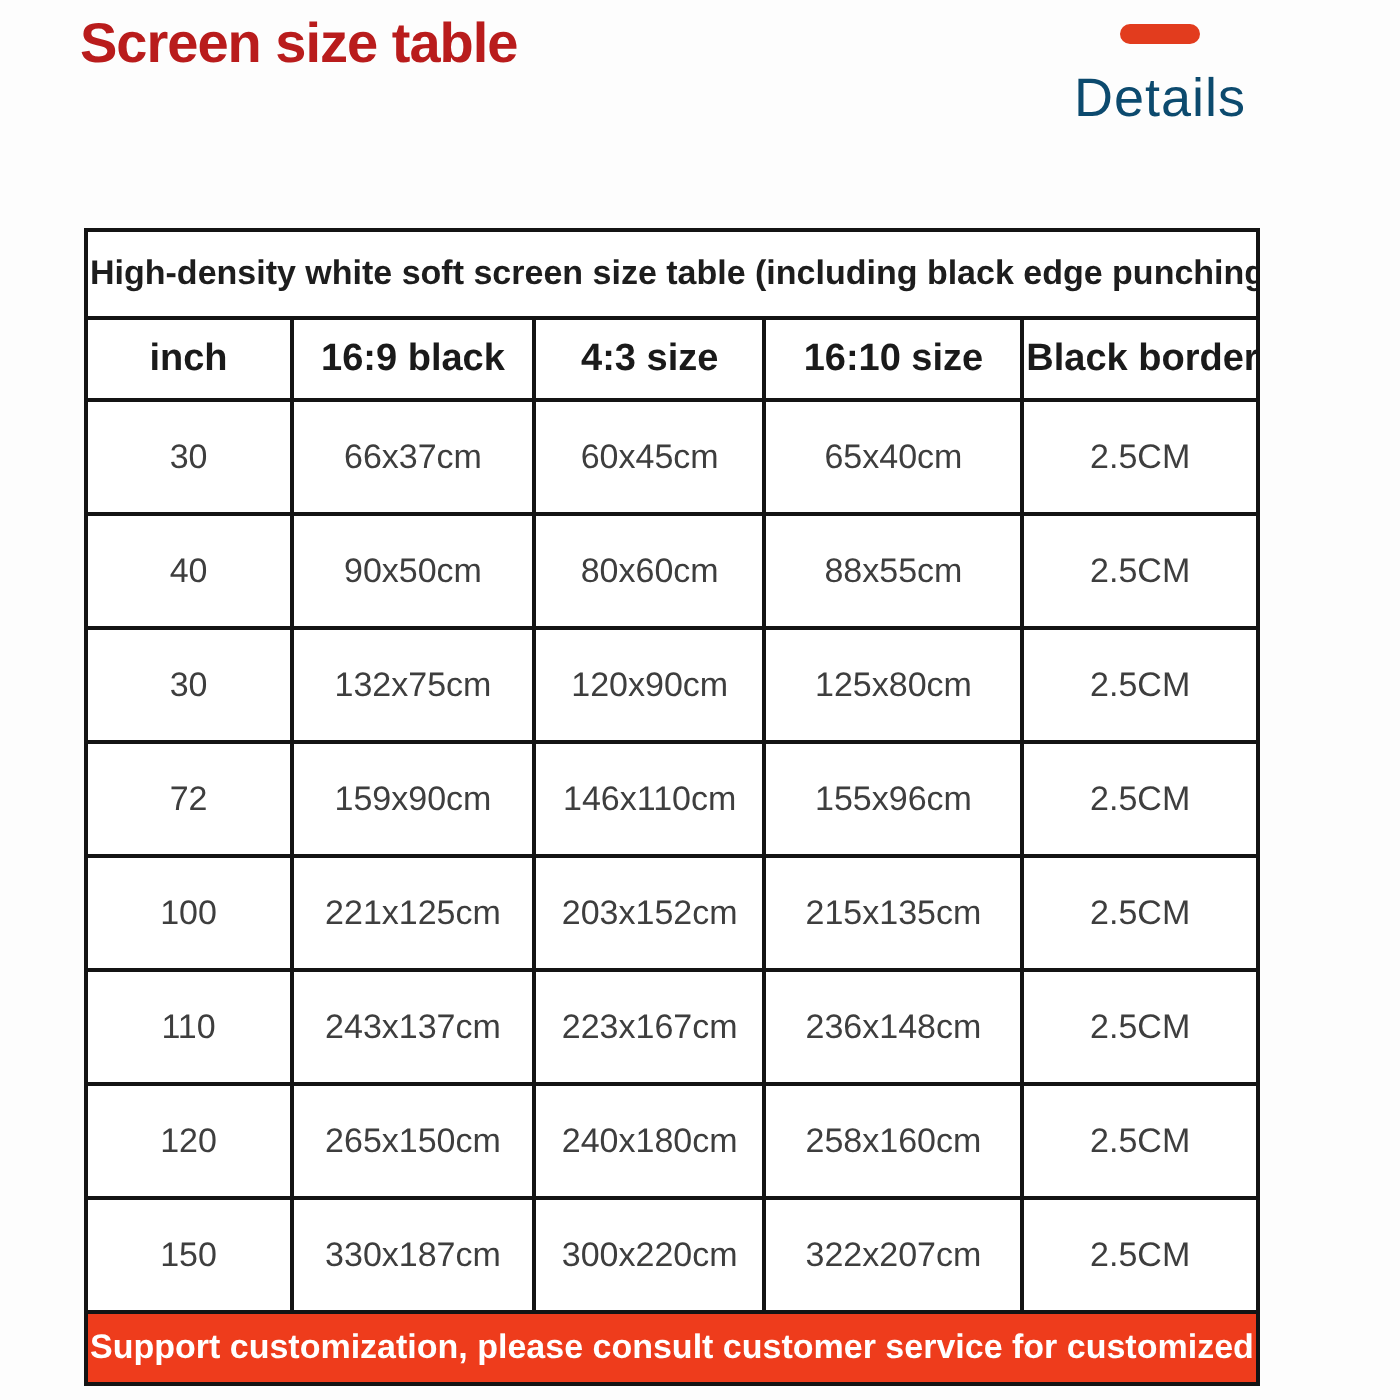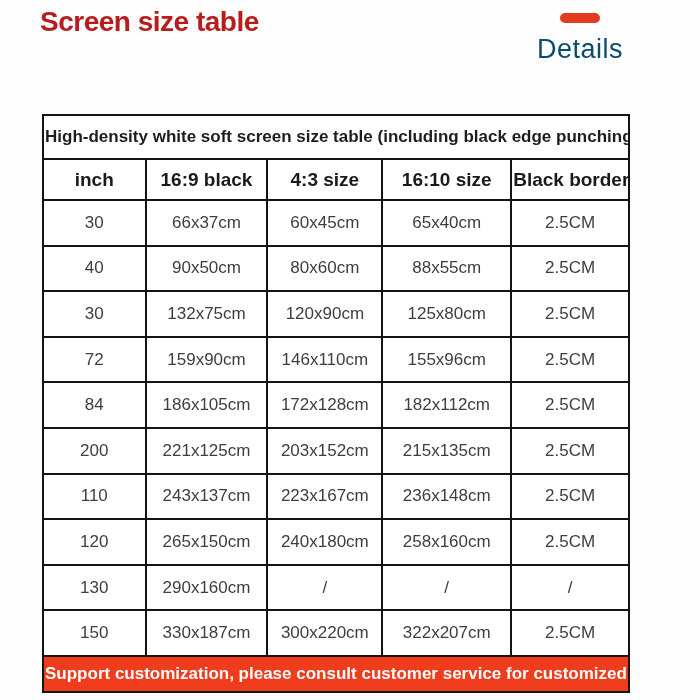--- a/index.html
+++ b/index.html
@@ -115,55 +115,41 @@
         <td>2.5CM</td>
       </tr>
       <tr class="data-row">
         <td>72</td>
         <td>159x90cm</td>
         <td>146x110cm</td>
         <td>155x96cm</td>
         <td>2.5CM</td>
       </tr>
       <tr class="data-row">
-        <td>84</td>
-        <td>186x105cm</td>
-        <td>172x128cm</td>
-        <td>182x112cm</td>
-        <td>2.5CM</td>
-      </tr>
-      <tr class="data-row">
-        <td>200</td>
+        <td>100</td>
         <td>221x125cm</td>
         <td>203x152cm</td>
         <td>215x135cm</td>
         <td>2.5CM</td>
       </tr>
       <tr class="data-row">
         <td>110</td>
         <td>243x137cm</td>
         <td>223x167cm</td>
         <td>236x148cm</td>
         <td>2.5CM</td>
       </tr>
       <tr class="data-row">
         <td>120</td>
         <td>265x150cm</td>
         <td>240x180cm</td>
         <td>258x160cm</td>
         <td>2.5CM</td>
       </tr>
       <tr class="data-row">
-        <td>130</td>
-        <td>290x160cm</td>
-        <td>/</td>
-        <td>/</td>
-        <td>/</td>
-      </tr>
-      <tr class="data-row">
         <td>150</td>
         <td>330x187cm</td>
         <td>300x220cm</td>
         <td>322x207cm</td>
         <td>2.5CM</td>
       </tr>
       <tr class="banner-row">
         <td colspan="5">Support customization, please consult customer service for customized size</td>
       </tr>
     </tbody>

